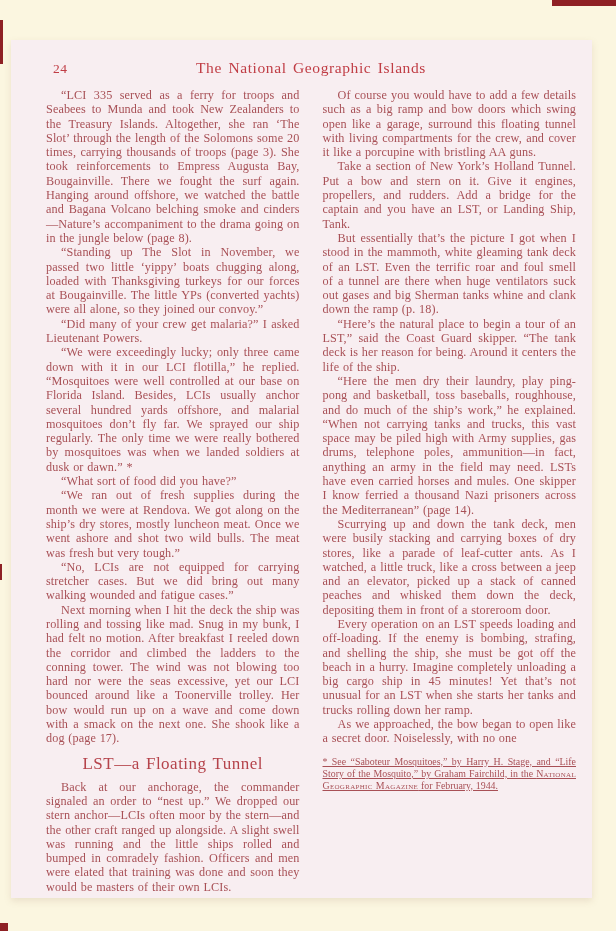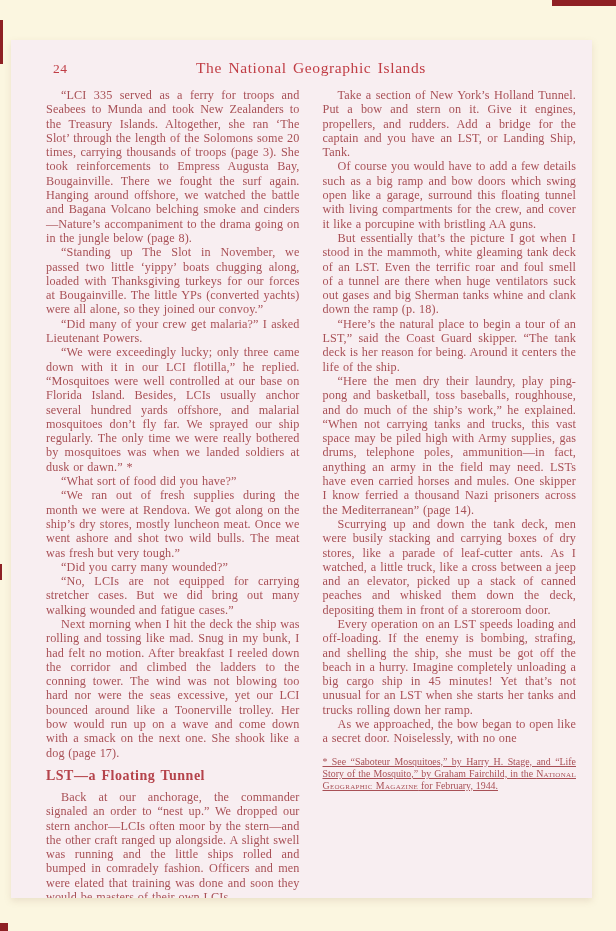--- a/index.html
+++ b/index.html
@@ -68,23 +68,23 @@
     font-size: 12.2px;
     line-height: 14.3px;
     text-align: justify;
     text-indent: 15px;
     word-spacing: 0.6px;
     letter-spacing: 0.1px;
     hyphens: auto;
   }
   .section-heading {
     margin: 8px 0 6px 0;
-    font-size: 14px;
-    font-weight: bold;
-    text-align: left;
+    font-size: 17px;
+    font-weight: normal;
+    text-align: center;
     color: var(--heading_red);
     letter-spacing: 0.5px;
     word-spacing: 1.5px;
   }
   .footnote {
     margin-top: 10px;
     font-size: 9.9px;
     line-height: 12px;
     text-align: justify;
     word-spacing: 0.4px;
@@ -111,30 +111,29 @@
 
   <div class="columns">
 
     <div class="col">
       <p>“LCI 335 served as a ferry for troops and Seabees to Munda and took New Zealanders to the Treasury Islands. Altogether, she ran ‘The Slot’ through the length of the Solomons some 20 times, carrying thousands of troops (page 3). She took reinforcements to Empress Augusta Bay, Bougainville. There we fought the surf again. Hanging around offshore, we watched the battle and Bagana Volcano belching smoke and cinders—Nature’s accompaniment to the drama going on in the jungle below (page 8).</p>
       <p>“Standing up The Slot in November, we passed two little ‘yippy’ boats chugging along, loaded with Thanksgiving turkeys for our forces at Bougainville. The little YPs (converted yachts) were all alone, so they joined our convoy.”</p>
       <p>“Did many of your crew get malaria?” I asked Lieutenant Powers.</p>
       <p>“We were exceedingly lucky; only three came down with it in our LCI flotilla,” he replied. “Mosquitoes were well controlled at our base on Florida Island. Besides, LCIs usually anchor several hundred yards offshore, and malarial mosquitoes don’t fly far. We sprayed our ship regularly. The only time we were really bothered by mosquitoes was when we landed soldiers at dusk or dawn.” *</p>
       <p>“What sort of food did you have?”</p>
       <p>“We ran out of fresh supplies during the month we were at Rendova. We got along on the ship’s dry stores, mostly luncheon meat. Once we went ashore and shot two wild bulls. The meat was fresh but very tough.”</p>
-      <p>“Did you carry many wounded?”</p>
       <p>“No, LCIs are not equipped for carrying stretcher cases. But we did bring out many walking wounded and fatigue cases.”</p>
       <p>Next morning when I hit the deck the ship was rolling and tossing like mad. Snug in my bunk, I had felt no motion. After breakfast I reeled down the corridor and climbed the ladders to the conning tower. The wind was not blowing too hard nor were the seas excessive, yet our LCI bounced around like a Toonerville trolley. Her bow would run up on a wave and come down with a smack on the next one. She shook like a dog (page 17).</p>
       <h3 class="section-heading">LST—a Floating Tunnel</h3>
       <p>Back at our anchorage, the commander signaled an order to “nest up.” We dropped our stern anchor—LCIs often moor by the stern—and the other craft ranged up alongside. A slight swell was running and the little ships rolled and bumped in comradely fashion. Officers and men were elated that training was done and soon they would be masters of their own LCIs.</p>
     </div>
 
     <div class="col">
+      <p>Of course you would have to add a few details such as a big ramp and bow doors which swing open like a garage, surround this floating tunnel with living compartments for the crew, and cover it like a porcupine with bristling AA guns.</p>
       <p>Take a section of New York’s Holland Tunnel. Put a bow and stern on it. Give it engines, propellers, and rudders. Add a bridge for the captain and you have an LST, or Landing Ship, Tank.</p>
-      <p>Of course you would have to add a few details such as a big ramp and bow doors which swing open like a garage, surround this floating tunnel with living compartments for the crew, and cover it like a porcupine with bristling AA guns.</p>
       <p>But essentially that’s the picture I got when I stood in the mammoth, white gleaming tank deck of an LST. Even the terrific roar and foul smell of a tunnel are there when huge ventilators suck out gases and big Sherman tanks whine and clank down the ramp (p. 18).</p>
       <p>“Here’s the natural place to begin a tour of an LST,” said the Coast Guard skipper. “The tank deck is her reason for being. Around it centers the life of the ship.</p>
       <p>“Here the men dry their laundry, play ping-pong and basketball, toss baseballs, roughhouse, and do much of the ship’s work,” he explained. “When not carrying tanks and trucks, this vast space may be piled high with Army supplies, gas drums, telephone poles, ammunition—in fact, anything an army in the field may need. LSTs have even carried horses and mules. One skipper I know ferried a thousand Nazi prisoners across the Mediterranean” (page 14).</p>
       <p>Scurrying up and down the tank deck, men were busily stacking and carrying boxes of dry stores, like a parade of leaf-cutter ants. As I watched, a little truck, like a cross between a jeep and an elevator, picked up a stack of canned peaches and whisked them down the deck, depositing them in front of a storeroom door.</p>
       <p>Every operation on an LST speeds loading and off-loading. If the enemy is bombing, strafing, and shelling the ship, she must be got off the beach in a hurry. Imagine completely unloading a big cargo ship in 45 minutes! Yet that’s not unusual for an LST when she starts her tanks and trucks rolling down her ramp.</p>
       <p>As we approached, the bow began to open like a secret door. Noiselessly, with no one</p>
       <div class="footnote"><span>* See “Saboteur Mosquitoes,” by Harry H. Stage, and “Life Story of the Mosquito,” by Graham Fairchild, in the </span><span class="sc">National Geographic Magazine</span><span> for February, 1944.</span></div>
     </div>
 
   </div>

